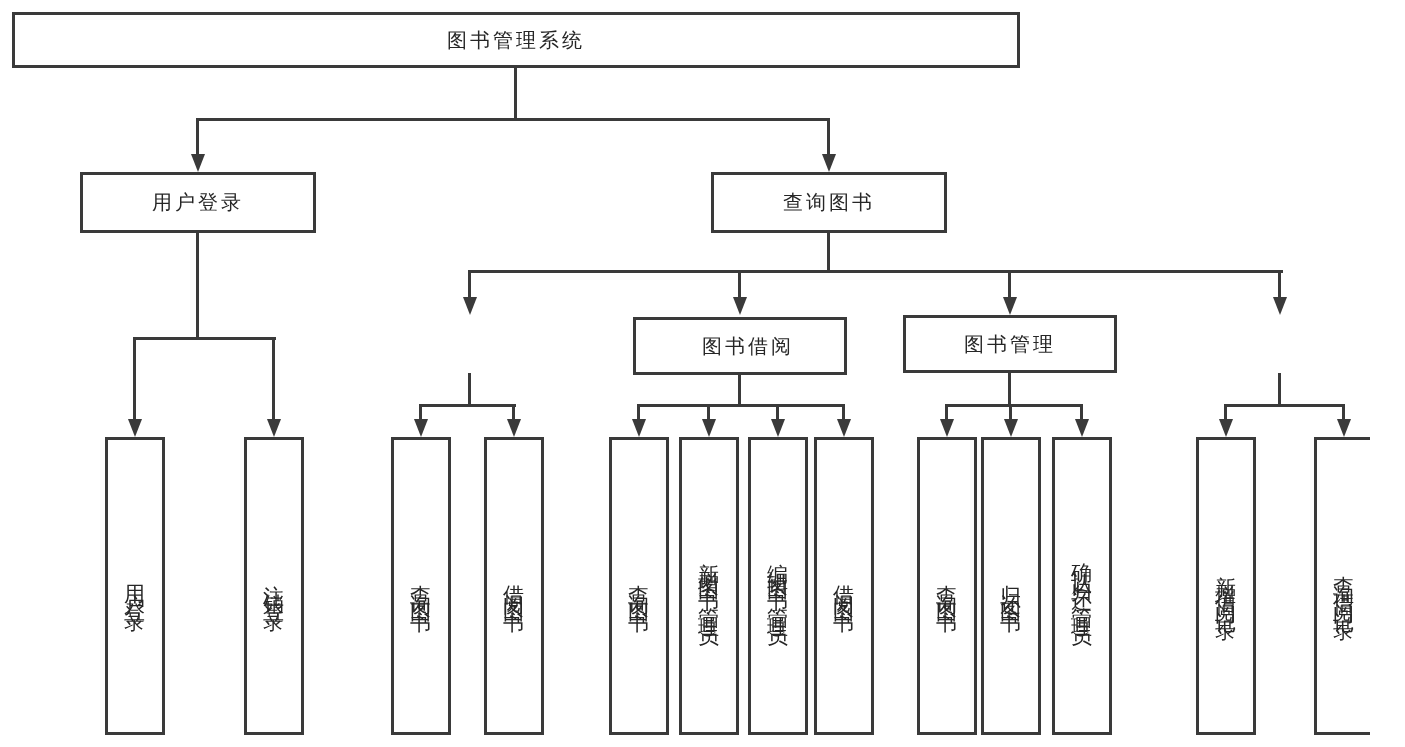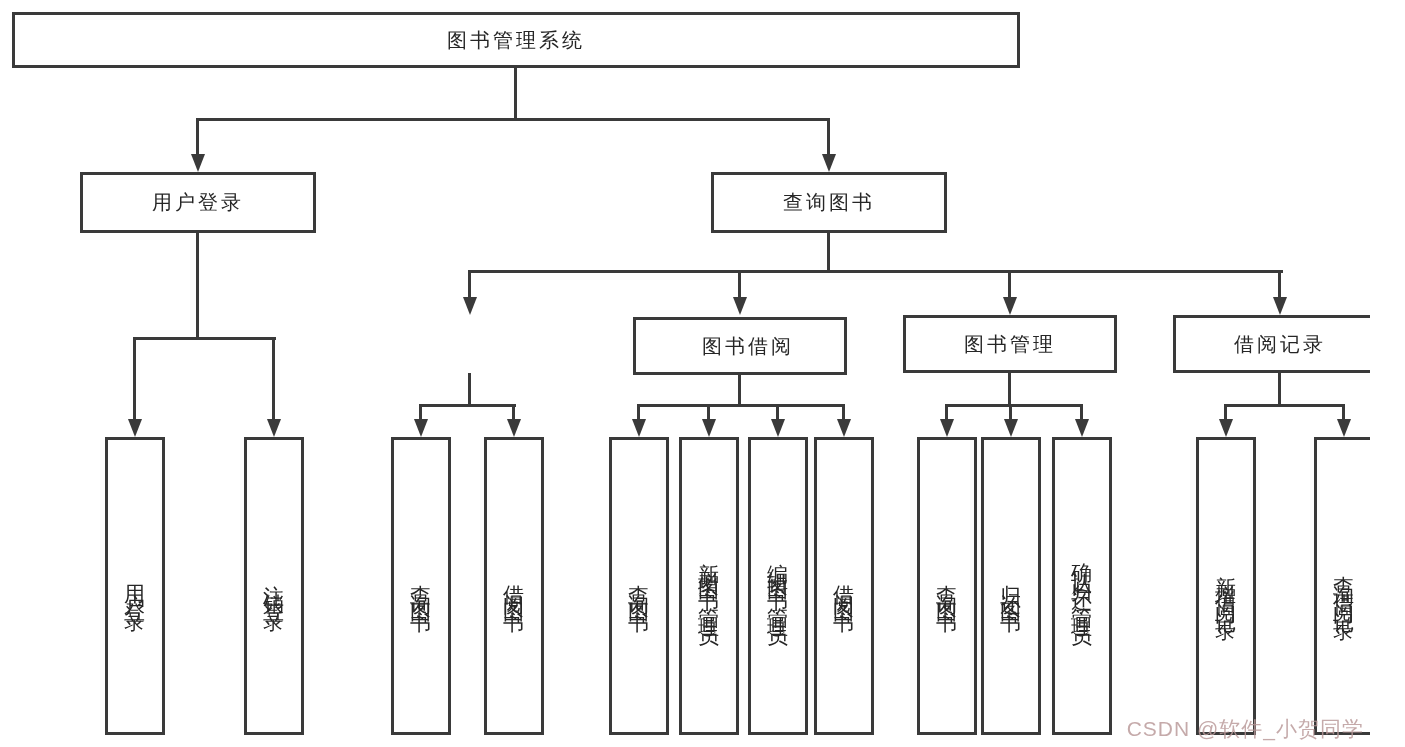--- a/index.html
+++ b/index.html
@@ -88,23 +88,20 @@
   <div class="box" id="l2-book">
     <span class="h-label">查询图书</span>
   </div>
 
   <div class="box" id="l3-borrow">
     <span class="h-label">图书借阅</span>
   </div>
   <div class="box" id="l3-current">
     <span class="h-label">图书管理</span>
   </div>
-  <div class="box" id="l3-records">
-    <span class="h-label">借阅记录</span>
-  </div>
 
   <div class="box leaf" id="leaf-login">用户登录</div>
   <div class="box leaf" id="leaf-logout">注销登录</div>
 
   <div class="box leaf" id="leaf-nb-query">查询图书</div>
   <div class="box leaf" id="leaf-nb-borrow">借阅图书</div>
 
   <div class="box leaf" id="leaf-bb-query">查询图书</div>
   <div class="box leaf" id="leaf-bb-add">新增图书（管理员）</div>
   <div class="box leaf" id="leaf-bb-edit">编辑图书（管理员）</div>
@@ -169,15 +166,14 @@
   <div class="vline" style="left:1080px; top:404px; height:17px;"></div>
   <div class="arrow" style="left:1075px; top:419px;"></div>
 
   <div class="vline" style="left:1278px; top:373px; height:34px;"></div>
   <div class="hline" style="left:1224px; top:404px; width:120px;"></div>
   <div class="vline" style="left:1224px; top:404px; height:17px;"></div>
   <div class="arrow" style="left:1219px; top:419px;"></div>
   <div class="vline" style="left:1342px; top:404px; height:17px;"></div>
   <div class="arrow" style="left:1337px; top:419px;"></div>
 
-  <div id="watermark">CSDN @软件_小贺同学</div>
 
 </div>
 
 </body></html>

